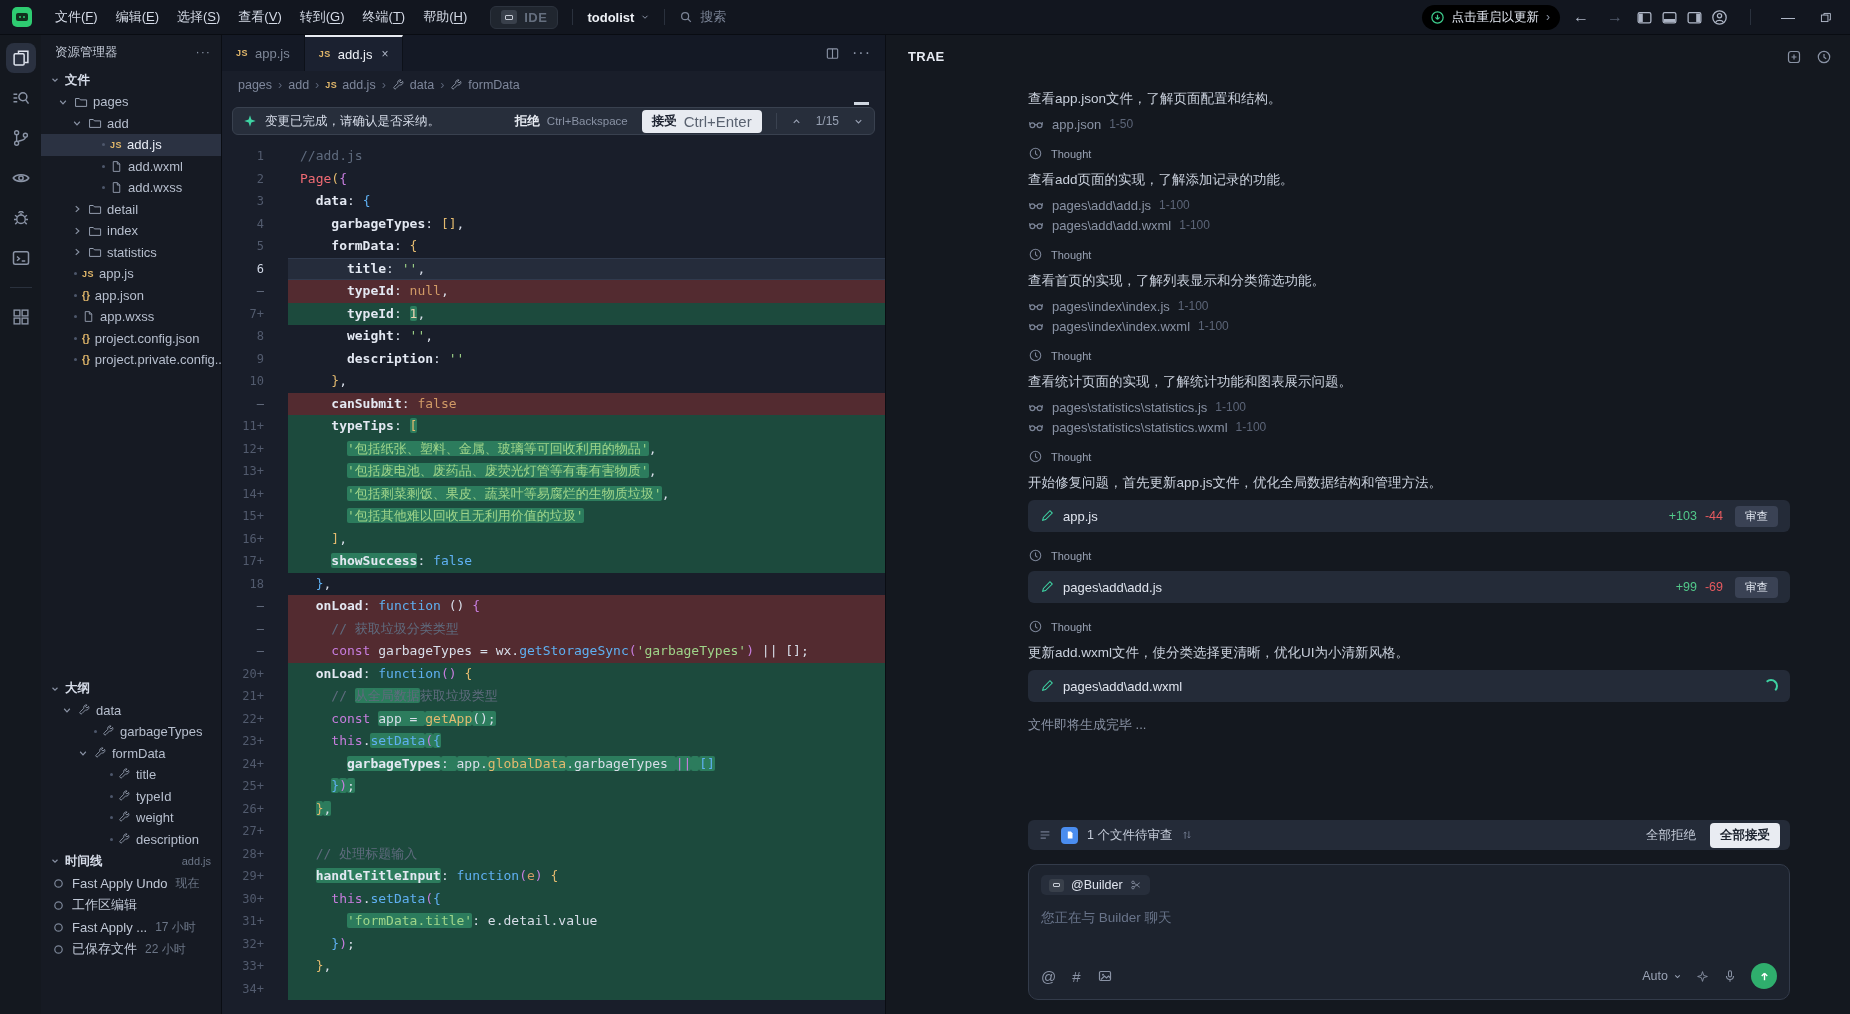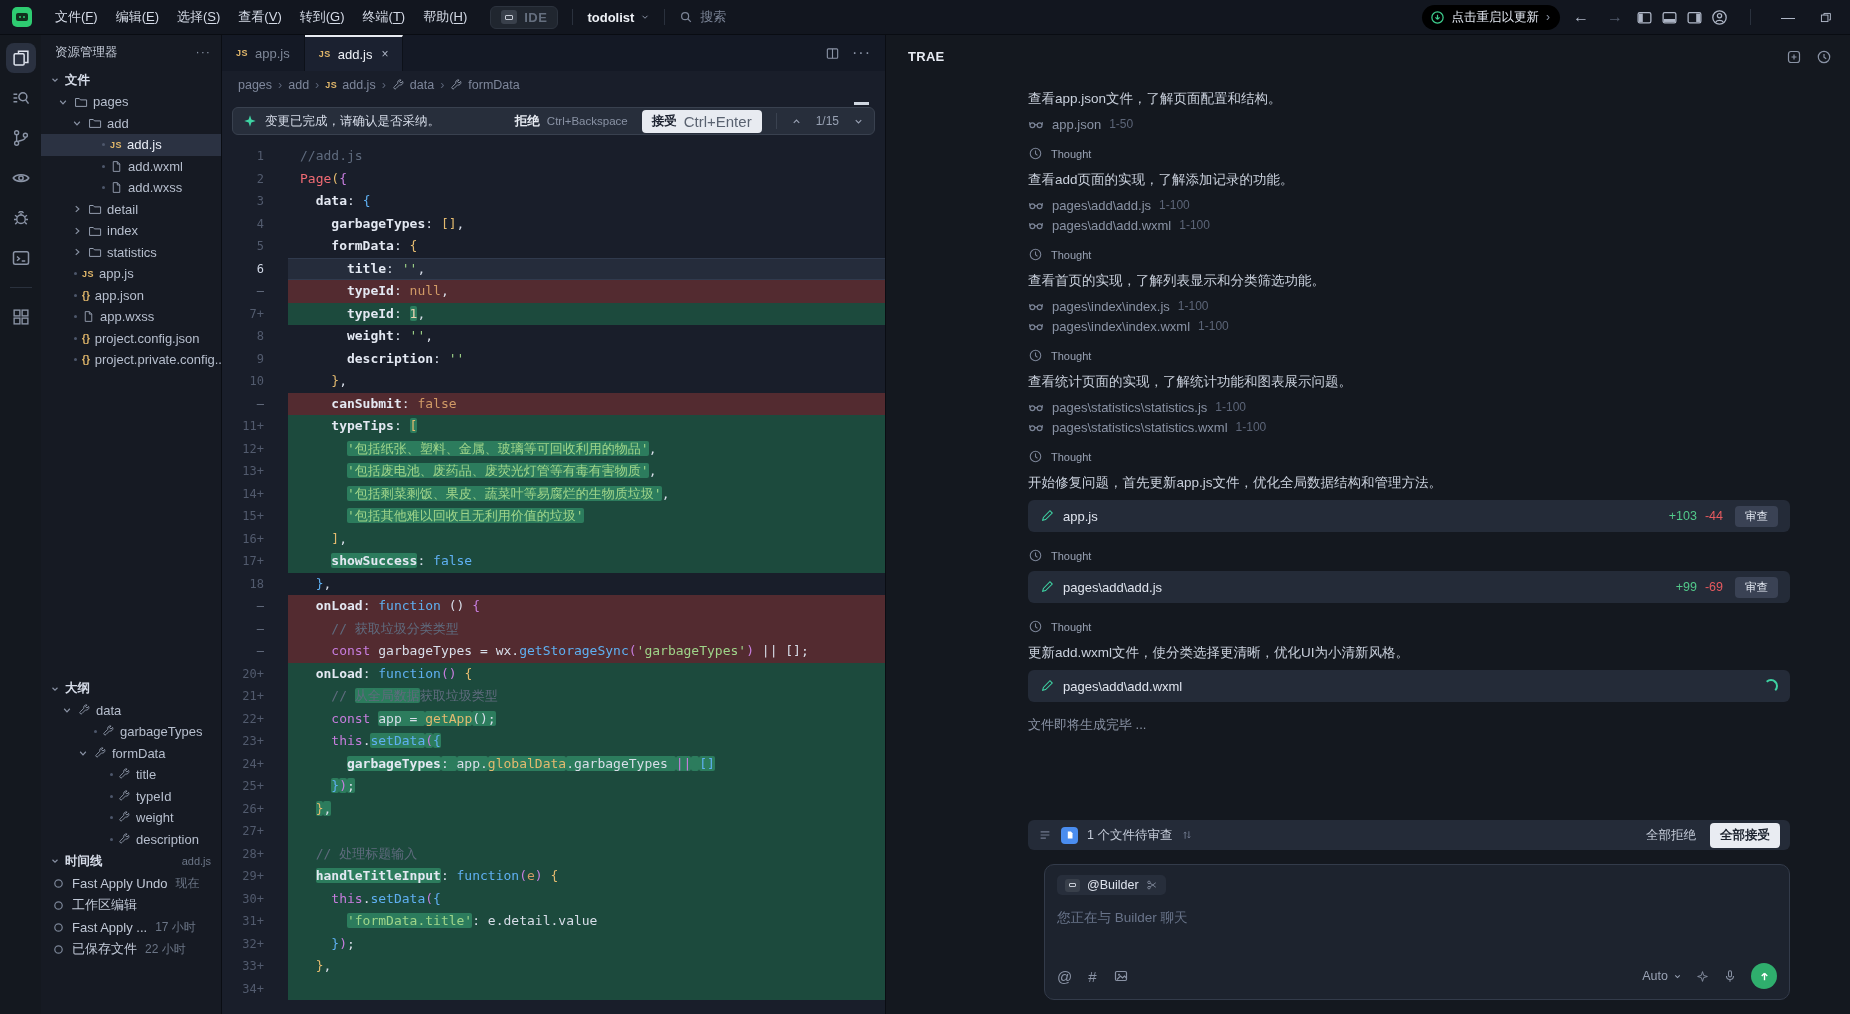--- a/index.html
+++ b/index.html
@@ -141,21 +141,21 @@
     display:flex; align-items:center; gap:9px; padding:0 10px; }
   #review-bar .stat { font-size:12.5px; color:#c6cdda; }
   .file-badge { width:17px; height:17px; border-radius:4px; background:#4a8df0;
     display:flex; align-items:center; justify-content:center; }
   .rb-right { margin-left:auto; display:flex; align-items:center; gap:14px; }
   .reject-all { color:#c6cdda; font-size:12.5px; }
   .accept-all { background:#e9ecf2; color:#1d2430; border-radius:4px; font-size:12.5px;
     padding:4px 10px; font-weight:bold; }
 
   #input-card { margin-top:14px; height:136px; background:#1d232e; border:1px solid #333b4a;
-    border-radius:10px; padding:10px 12px; display:flex; flex-direction:column;margin-left:16px; }
+    border-radius:10px; padding:10px 12px; display:flex; flex-direction:column; }
   .chip-row { display:flex; align-items:center; }
   .agent-chip { display:flex; align-items:center; gap:7px; background:#272e3b; border-radius:5px;
     padding:3px 8px; font-size:12.5px; color:#dfe4ee; }
   .agent-chip .mini-logo { width:15px; height:13px; background:#39404b; border-radius:3px;
     display:flex; align-items:center; justify-content:center; }
   .agent-chip .mini-logo span { width:7px; height:4px; border:1px solid #c7ccd5; border-radius:1px; display:block; }
   .placeholder { margin-top:14px; color:#69748a; font-size:13.5px; flex:1; }
   .input-toolbar { display:flex; align-items:center; gap:16px; color:#8a93a5; }
   .char-ic { font-size:15px; }
   .it-right { margin-left:auto; display:flex; align-items:center; gap:14px; }

